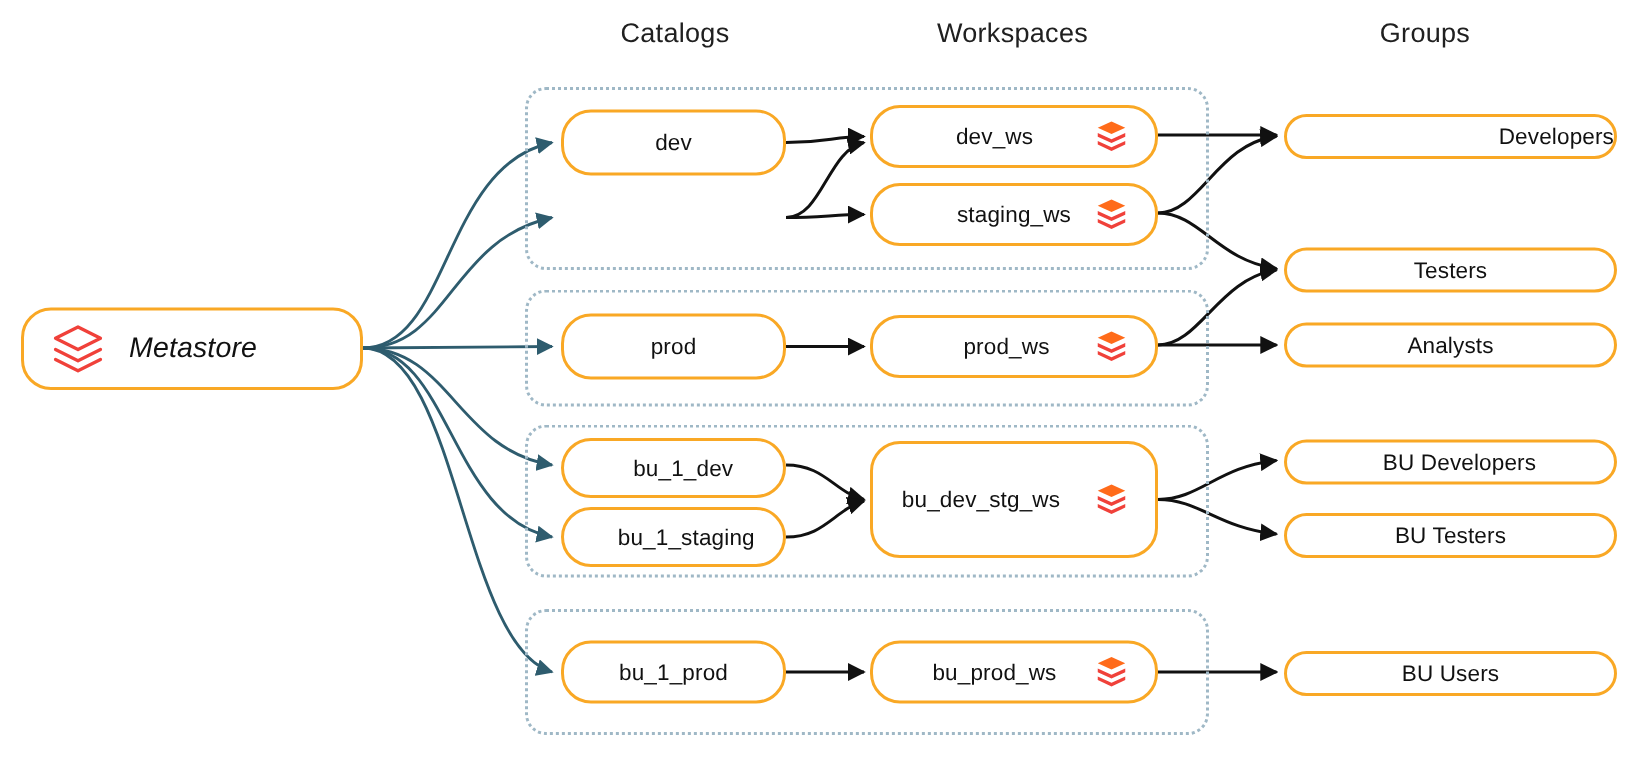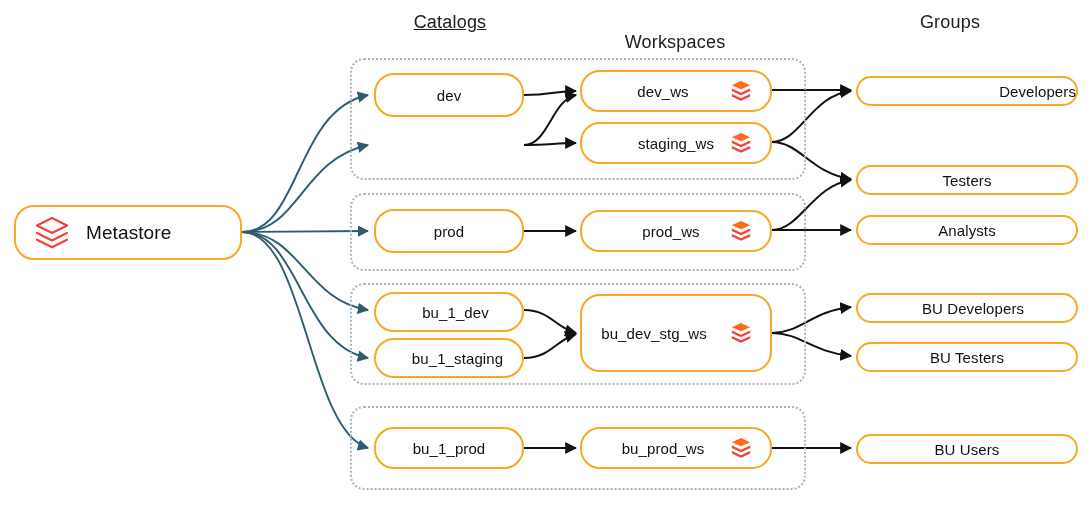--- a/index.html
+++ b/index.html
@@ -65,20 +65,21 @@
     width: 22px;
     height: 22px;
     display: block;
   }
   .node.metastore {
     justify-content: flex-start;
     padding-left: 16px;
     font-size: 19px;
     gap: 14px;
     border-width: 2.5px;
+    font-style: italic;
   }
   .node.metastore .ms-icon {
     width: 40px;
     height: 40px;
     flex: 0 0 40px;
     display: block;
   }
   svg.edges {
     position: absolute;
     left: 0; top: 0;
@@ -127,22 +128,22 @@
       <path d="M 772,142 C 800,142 812,95 851,91"></path>
       <path d="M 772,142 C 800,142 812,174 851,179"></path>
       <path d="M 772,230 C 800,230 812,186 851,180"></path>
       <path d="M 772,230 C 800,230 812,230 851,230"></path>
       <path d="M 772,333 C 800,333 812,311 851,307"></path>
       <path d="M 772,333 C 800,333 812,352 851,356"></path>
       <path d="M 772,448 C 800,448 812,448 851,448"></path>
     </g>
   </svg>
 
-  <div class="col-header" style="left:370px; top:12px; width:160px;text-decoration:underline;">Catalogs</div>
-  <div class="col-header" style="left:595px; top:12px; width:160px;margin-top:20px;">Workspaces</div>
+  <div class="col-header" style="left:370px; top:12px; width:160px;">Catalogs</div>
+  <div class="col-header" style="left:595px; top:12px; width:160px;">Workspaces</div>
   <div class="col-header" style="left:885px; top:12px; width:130px;">Groups</div>
 
   <div class="group-container" style="left:350px; top:58px;  width:456px; height:122px;"></div>
   <div class="group-container" style="left:350px; top:193px; width:456px; height:78px;"></div>
   <div class="group-container" style="left:350px; top:283px; width:456px; height:102px;"></div>
   <div class="group-container" style="left:350px; top:406px; width:456px; height:84px;"></div>
 
   <div class="node metastore" style="left:14px; top:205px; width:228px; height:55px;">
     <span class="ms-icon">
       <svg viewBox="0 0 48 48" xmlns="http://www.w3.org/2000/svg" fill="none" stroke="#F0413A" stroke-width="2.6" stroke-linejoin="round" stroke-linecap="round">

